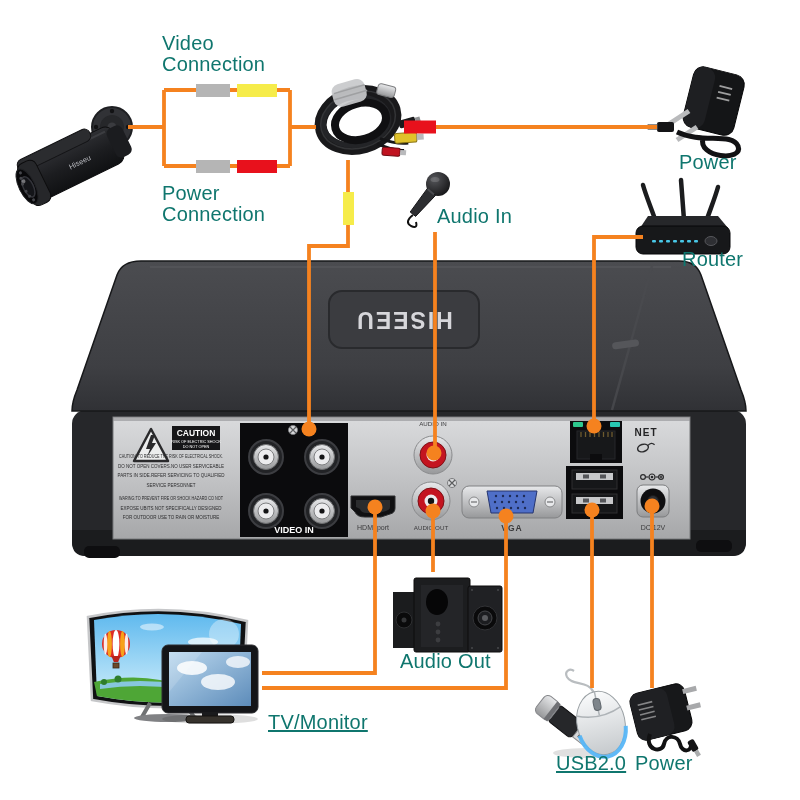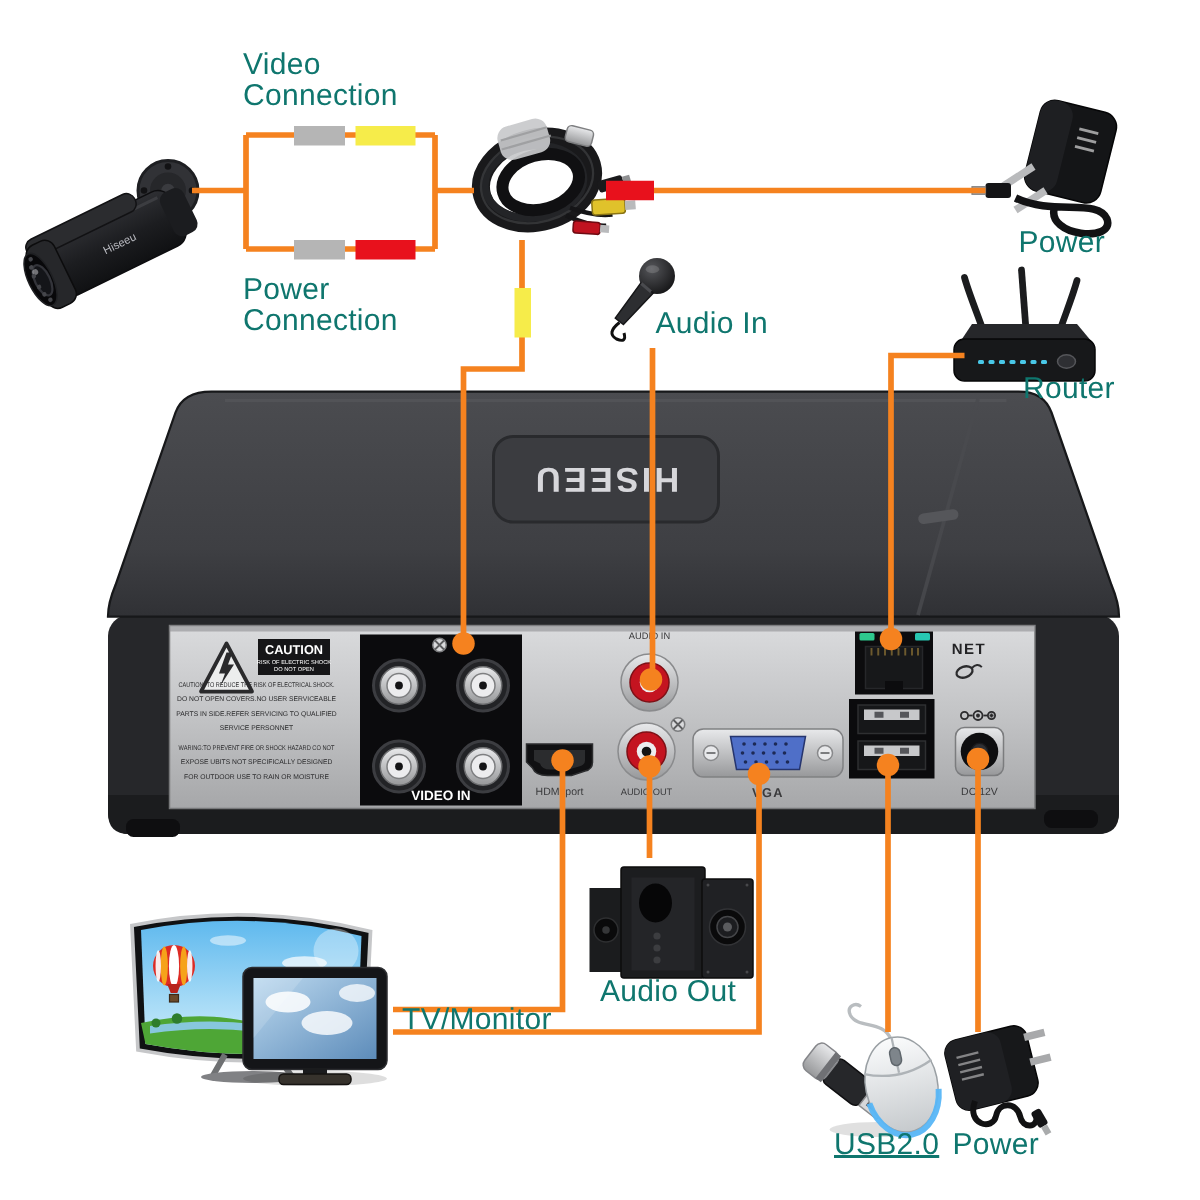--- a/index.html
+++ b/index.html
@@ -475,21 +475,21 @@
     </div>
 <div class="lbl" style="left:437px;top:206px;">
       <span>Audio In</span>
     </div>
 <div class="lbl" style="left:679px;top:152px;">
       <span>Power</span>
     </div>
 <div class="lbl" style="left:651px;top:249px;margin-left:31px;">
       <span>Router</span>
     </div>
-<div class="lbl" style="left:268px;top:670px;">
+<div class="lbl" style="left:268px;top:712px;text-decoration:underline;">
       <span>TV/Monitor</span>
     </div>
 <div class="lbl" style="left:400px;top:651px;">
       <span>Audio Out</span>
     </div>
 <div class="lbl" style="left:556px;top:753px;text-decoration:underline;">
       <span>USB2.0</span>
     </div>
 <div class="lbl" style="left:635px;top:753px;">
       <span>Power</span>

